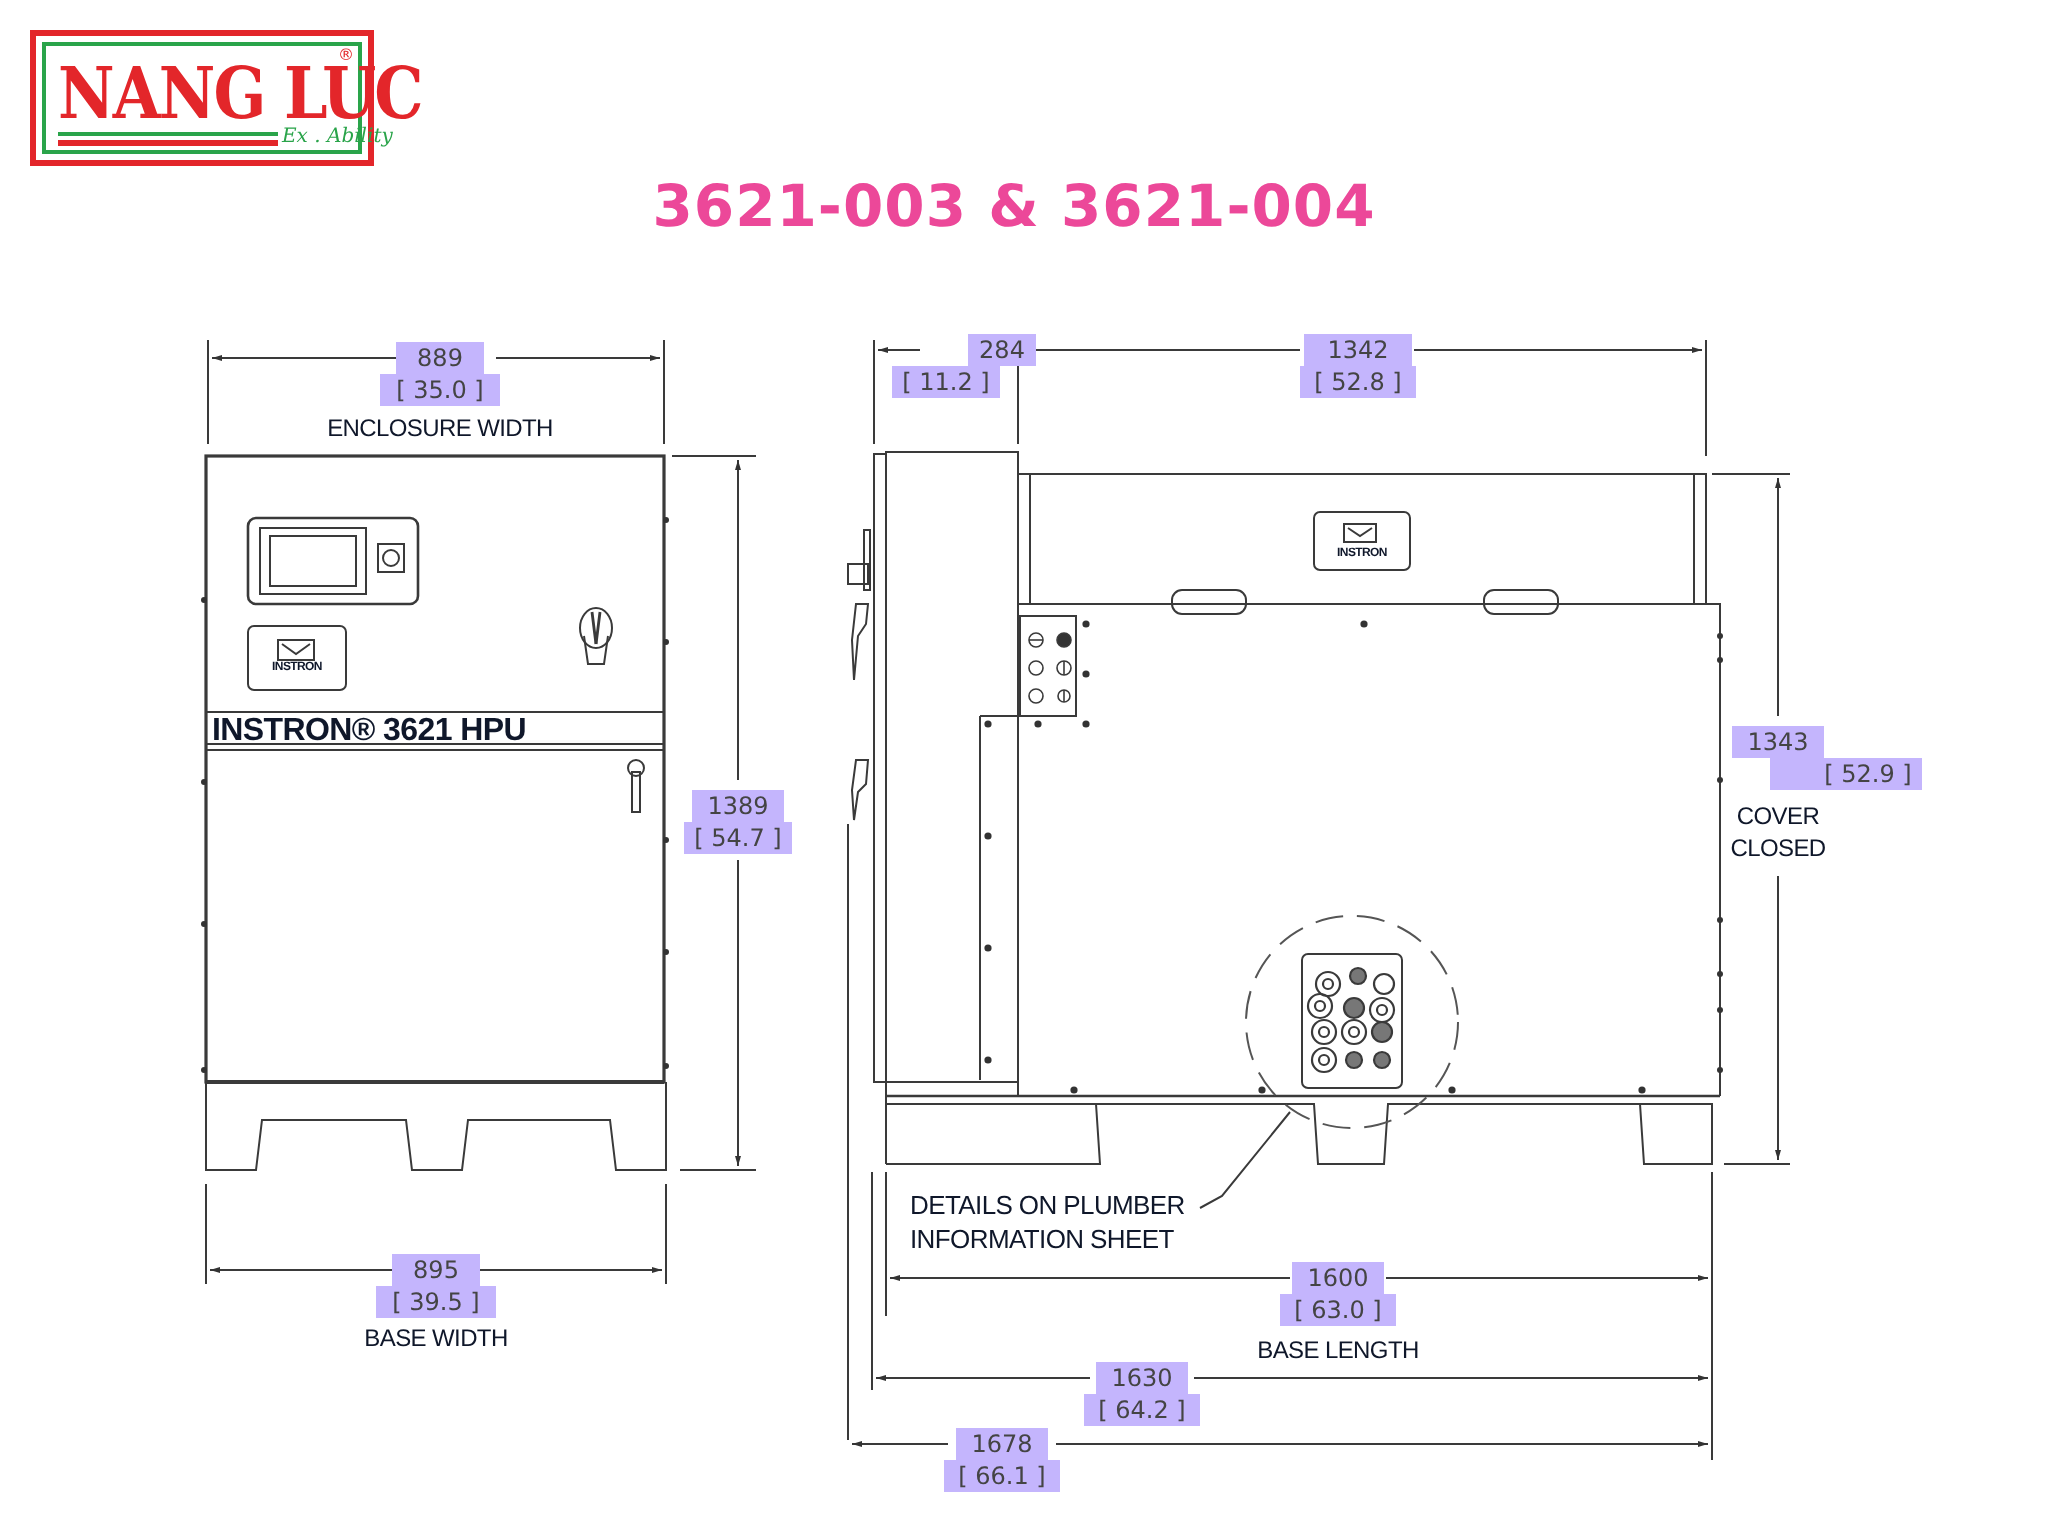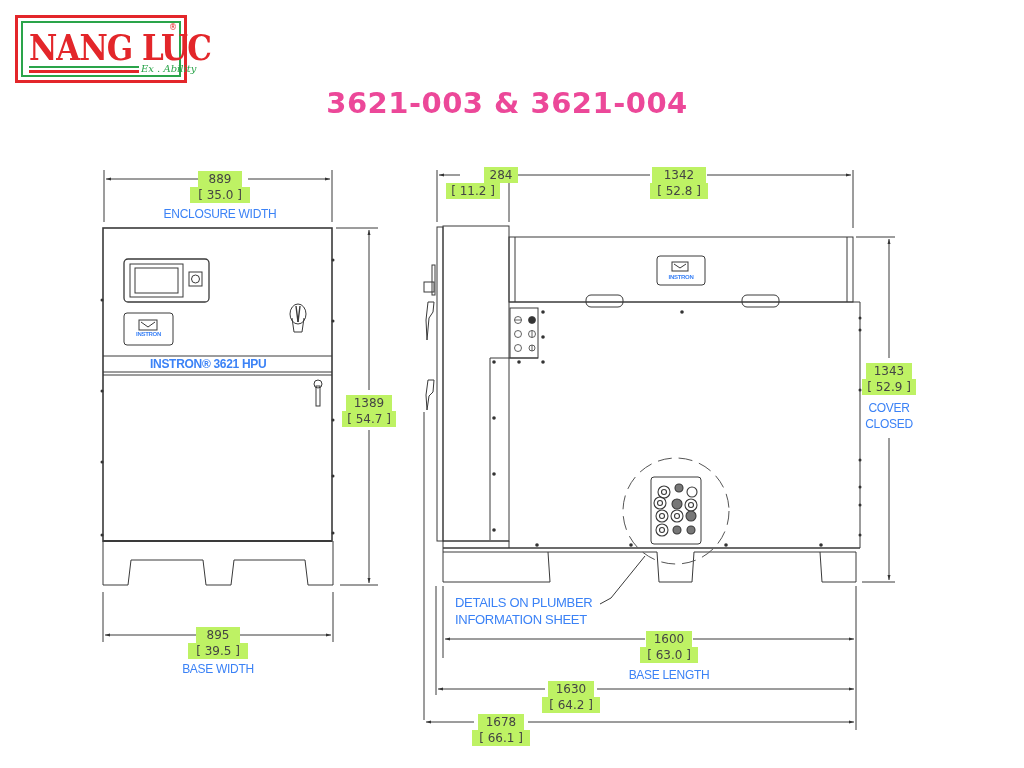--- a/index.html
+++ b/index.html
@@ -5,22 +5,22 @@
   html, body { margin: 0; padding: 0; background: #ffffff; }
   body { width: 1024px; height: 768px; position: relative; overflow: hidden; font-family: "DejaVu Sans", sans-serif; color: #3a3a3a; }
   .logo { position: absolute; left: 15px; top: 15px; width: 172px; height: 68px; border: 3px solid #e3262a; box-sizing: border-box; background: #fff; }
   .logo-inner { position: absolute; left: 3px; top: 3px; right: 3px; bottom: 3px; border: 2px solid #2aa44a; }
   .logo-text { position: absolute; left: 6px; top: 4px; font-family: "DejaVu Serif", serif; font-weight: bold; font-size: 31px; color: #e3262a; letter-spacing: -1px; white-space: nowrap; transform: scaleY(1.15); transform-origin: top left; }
   .logo-reg { position: absolute; right: 2px; top: 0px; font-size: 8px; color: #e3262a; }
   .logo-line-red { position: absolute; left: 6px; top: 47px; width: 110px; height: 3px; background: #e3262a; }
   .logo-line-green { position: absolute; left: 6px; top: 43px; width: 110px; height: 2px; background: #2aa44a; }
   .logo-sub { position: absolute; left: 118px; top: 40px; font-family: "DejaVu Serif", serif; font-style: italic; font-size: 10px; color: #2aa44a; white-space: nowrap; }
   .title { position: absolute; left: 0; width: 1014px; top: 86px; text-align: center; font-family: "DejaVu Sans", sans-serif; font-weight: bold; font-size: 29px; color: #ec4899; letter-spacing: 0.5px; }
-  .dim { position: absolute; font-family: "DejaVu Sans", sans-serif; font-size: 12px; color: #444; text-align: center; line-height: 16px; white-space: nowrap; background: #bef264; }
-  .lbl { position: absolute; font-family: "Liberation Sans", sans-serif; font-size: 12px; color: #3b82f6; text-align: center; white-space: nowrap; letter-spacing: -0.3px; }
+  .dim { position: absolute; font-family: "DejaVu Sans", sans-serif; font-size: 12px; color: #444; text-align: center; line-height: 16px; white-space: nowrap; background: #c4b5fd; }
+  .lbl { position: absolute; font-family: "Liberation Sans", sans-serif; font-size: 12px; color: #0f172a; text-align: center; white-space: nowrap; letter-spacing: -0.3px; }
   svg.drawing { position: absolute; left: 0; top: 0; }
 </style>
 </head>
 <body>
 
 <div class="logo">
   <div class="logo-inner">
     <div class="logo-text">NANG LUC</div>
     <div class="logo-reg">®</div>
     <div class="logo-line-green"></div>
@@ -211,39 +211,39 @@
       <line x1="426" y1="722" x2="474" y2="722" marker-start="url(#arr)"></line>
       <line x1="528" y1="722" x2="854" y2="722" marker-end="url(#arr)"></line>
     </g>
   </g>
 </svg>
 
 <div class="dim" style="left:198px; top:171px; width:44px;">889</div>
 <div class="dim" style="left:190px; top:187px; width:60px;">[ 35.0 ]</div>
 <div class="lbl" style="left:150px; top:207px; width:140px;">ENCLOSURE WIDTH</div>
 
-<div class="lbl" style="left:106px; top:357px; font-weight:bold; font-size:12px; text-align:left;margin-left:44px;">INSTRON® 3621 HPU</div>
+<div class="lbl" style="left:106px; top:357px; font-weight:bold; font-size:16px; text-align:left;">INSTRON® 3621 HPU</div>
 <div class="lbl" style="left:126px; top:331px; width:45px; font-size:6px; font-weight:bold;">INSTRON</div>
 
 <div class="dim" style="left:346px; top:395px; width:46px;">1389</div>
 <div class="dim" style="left:342px; top:411px; width:54px;">[ 54.7 ]</div>
 
 <div class="dim" style="left:196px; top:627px; width:44px;">895</div>
 <div class="dim" style="left:188px; top:643px; width:60px;">[ 39.5 ]</div>
 <div class="lbl" style="left:160px; top:662px; width:116px;">BASE WIDTH</div>
 
 <div class="dim" style="left:456px; top:167px; width:34px;margin-left:28px;">284</div>
 <div class="dim" style="left:446px; top:183px; width:54px;">[ 11.2 ]</div>
 <div class="dim" style="left:652px; top:167px; width:54px;">1342</div>
 <div class="dim" style="left:650px; top:183px; width:58px;">[ 52.8 ]</div>
 
 <div class="lbl" style="left:658px; top:274px; width:46px; font-size:6px; font-weight:bold;">INSTRON</div>
 
 <div class="dim" style="left:866px; top:363px; width:46px;">1343</div>
-<div class="dim" style="left:862px; top:379px; width:54px;">[ 52.9 ]</div>
+<div class="dim" style="left:885px; top:379px; width:54px;padding-left:22px;">[ 52.9 ]</div>
 <div class="lbl" style="left:862px; top:401px; width:54px;">COVER</div>
 <div class="lbl" style="left:858px; top:417px; width:62px;">CLOSED</div>
 
 <div class="lbl" style="left:455px; top:595px; text-align:left; font-size:13px;">DETAILS ON PLUMBER</div>
 <div class="lbl" style="left:455px; top:612px; text-align:right; font-size:13px;">INFORMATION SHEET</div>
 
 <div class="dim" style="left:646px; top:631px; width:46px;">1600</div>
 <div class="dim" style="left:640px; top:647px; width:58px;">[ 63.0 ]</div>
 <div class="lbl" style="left:610px; top:668px; width:118px;">BASE LENGTH</div>
 

